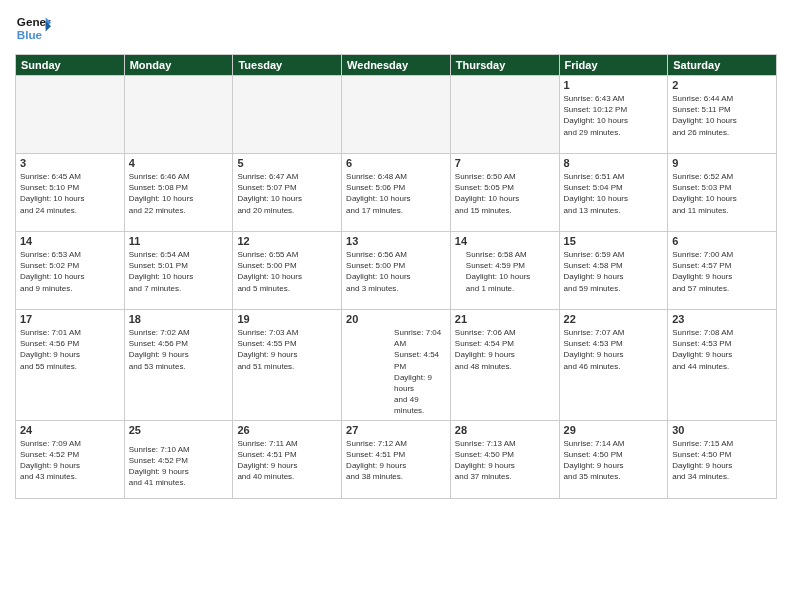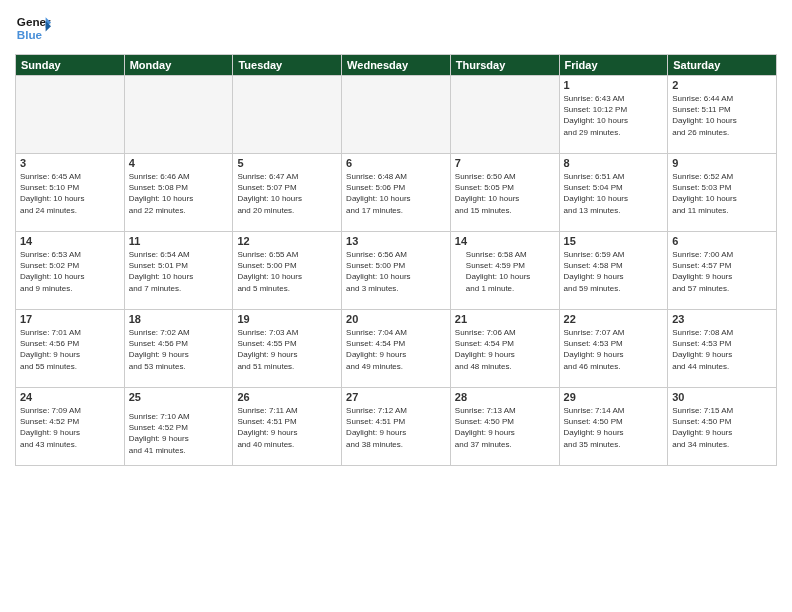--- a/index.html
+++ b/index.html
@@ -253,21 +253,21 @@
           </td>
           <td>
             <span class="day-number">19</span>
             <div class="day-info" style="white-space: pre-line;">Sunrise: 7:03 AM
 Sunset: 4:55 PM
 Daylight: 9 hours
 and 51 minutes.</div>
           </td>
           <td>
             <span class="day-number">20</span>
-            <div class="day-info" style="white-space: pre-line;">Sunrise: 7:04 AM
+            <div class="day-info" style="white-space: pre-line; margin-left: 48px;">Sunrise: 7:04 AM
 Sunset: 4:54 PM
 Daylight: 9 hours
 and 49 minutes.</div>
           </td>
           <td>
             <span class="day-number">21</span>
             <div class="day-info" style="white-space: pre-line;">Sunrise: 7:06 AM
 Sunset: 4:54 PM
 Daylight: 9 hours
 and 48 minutes.</div>

